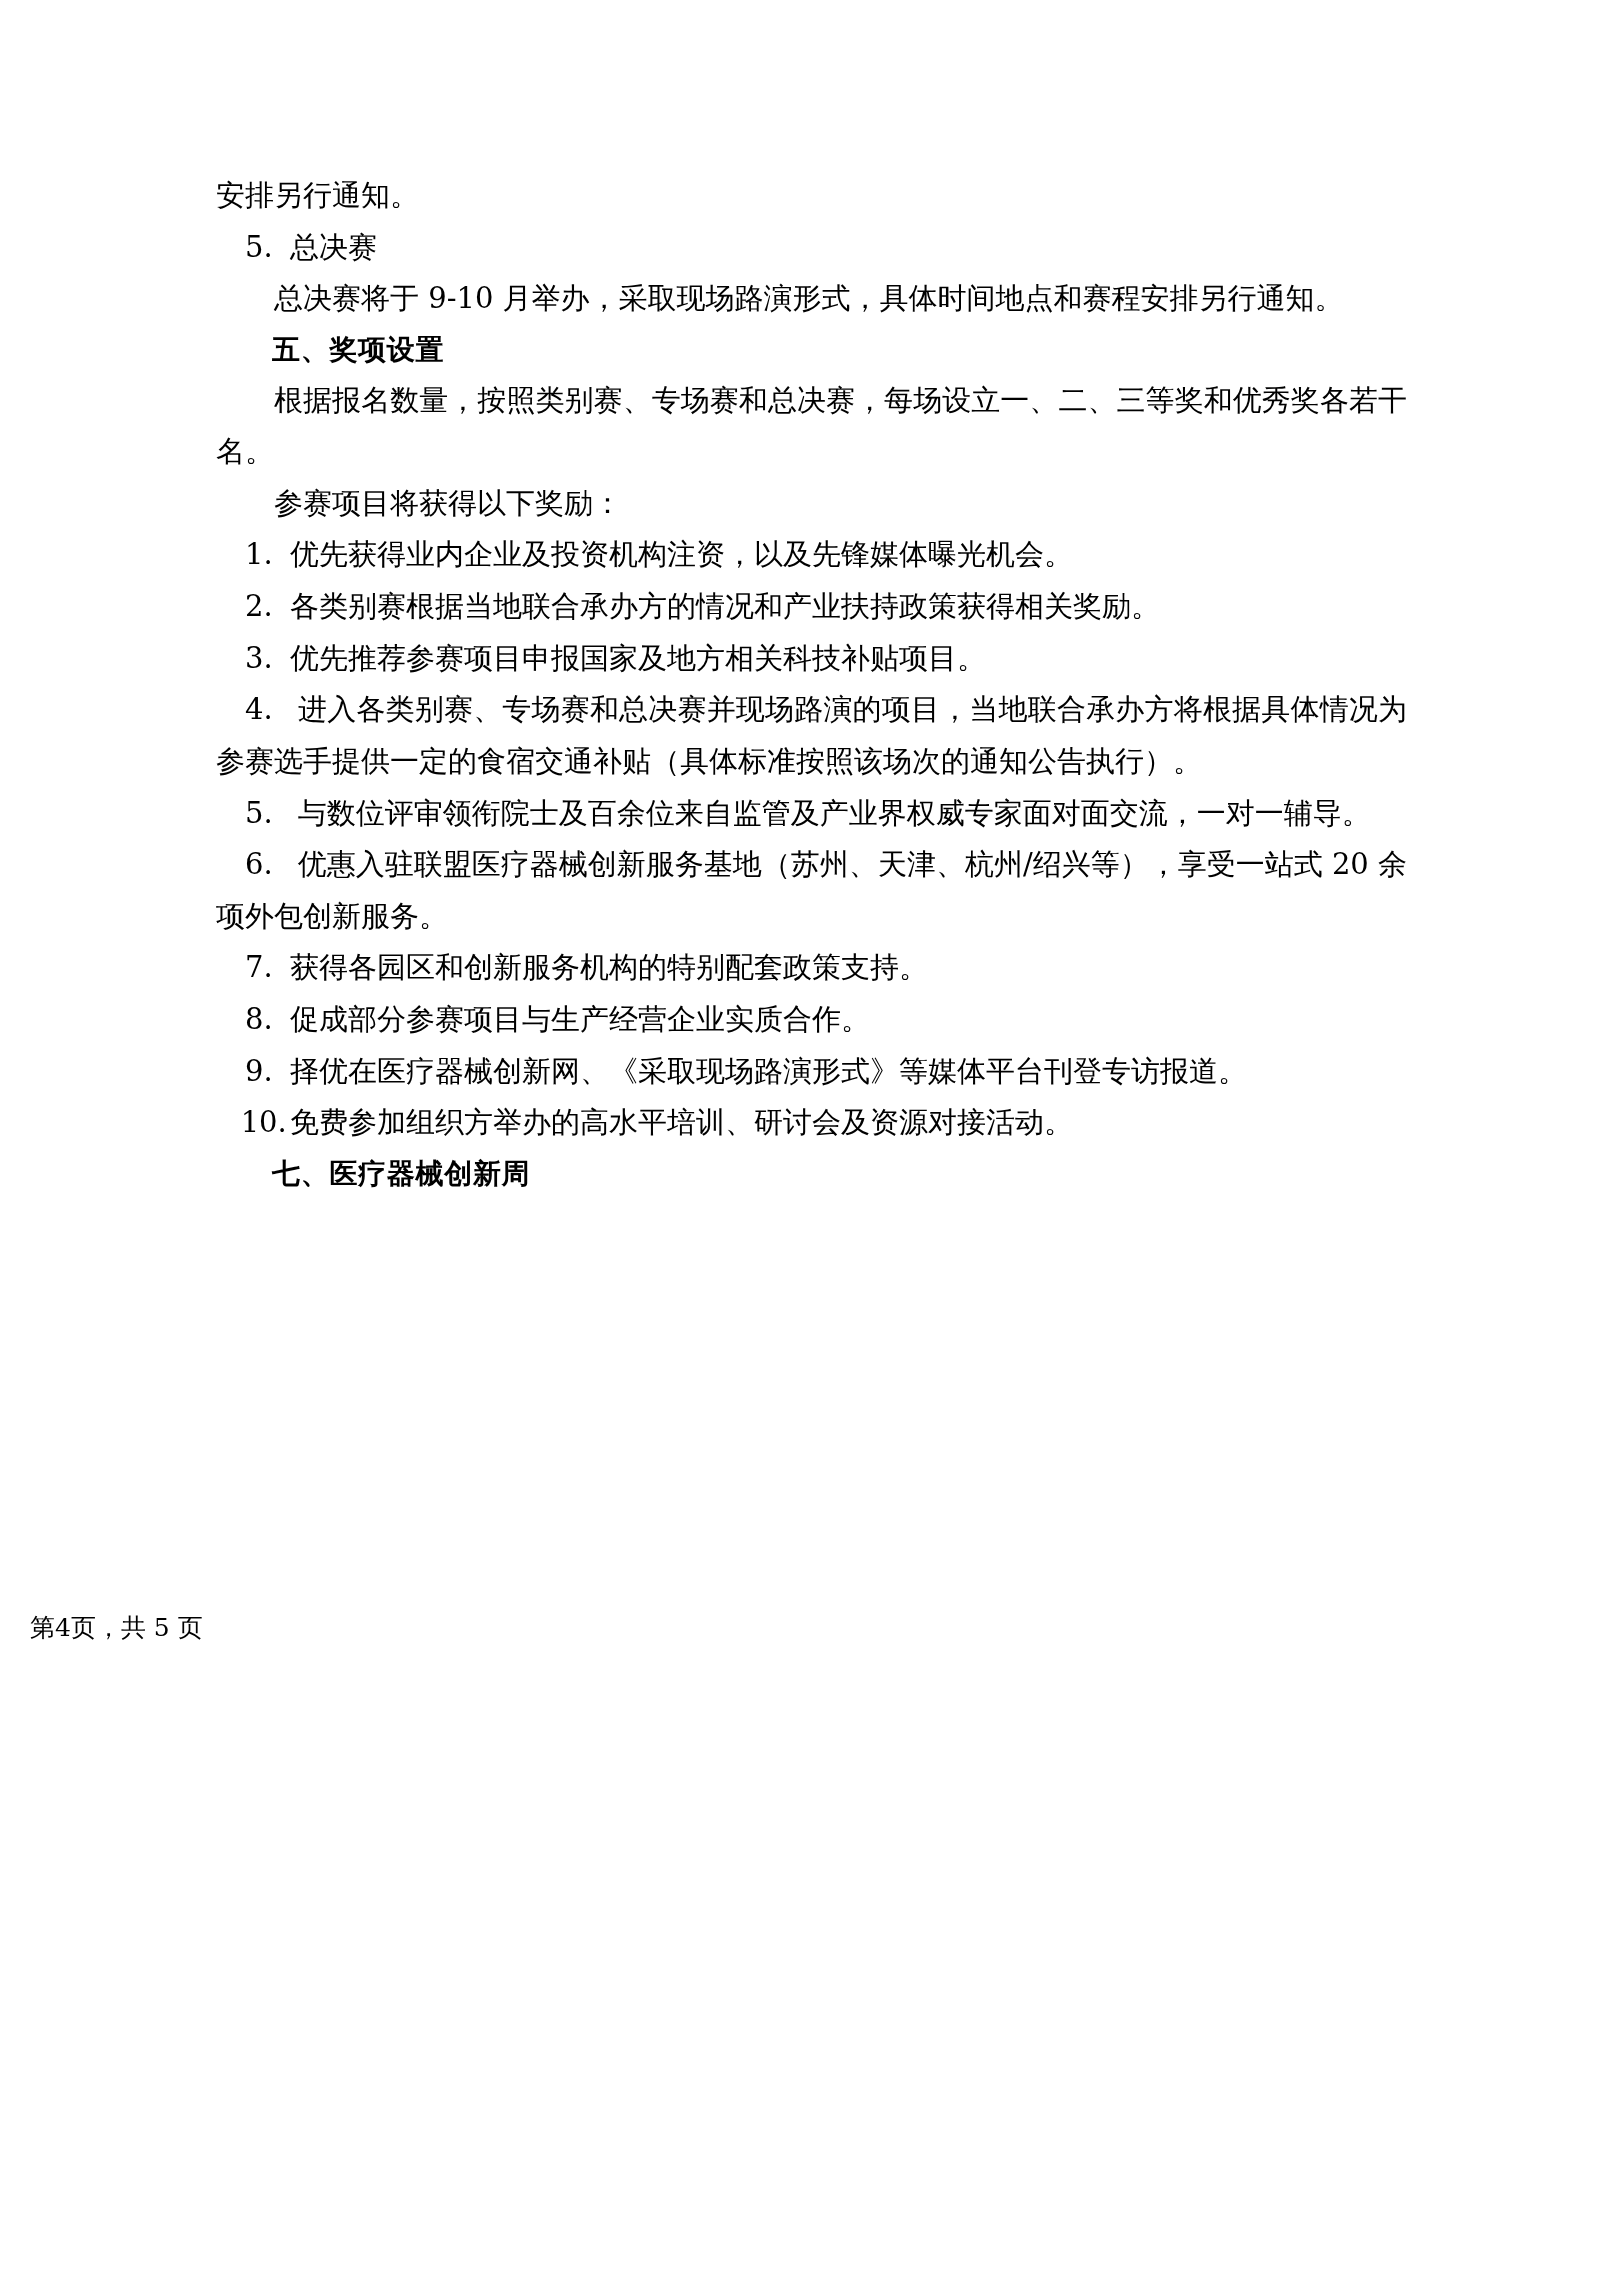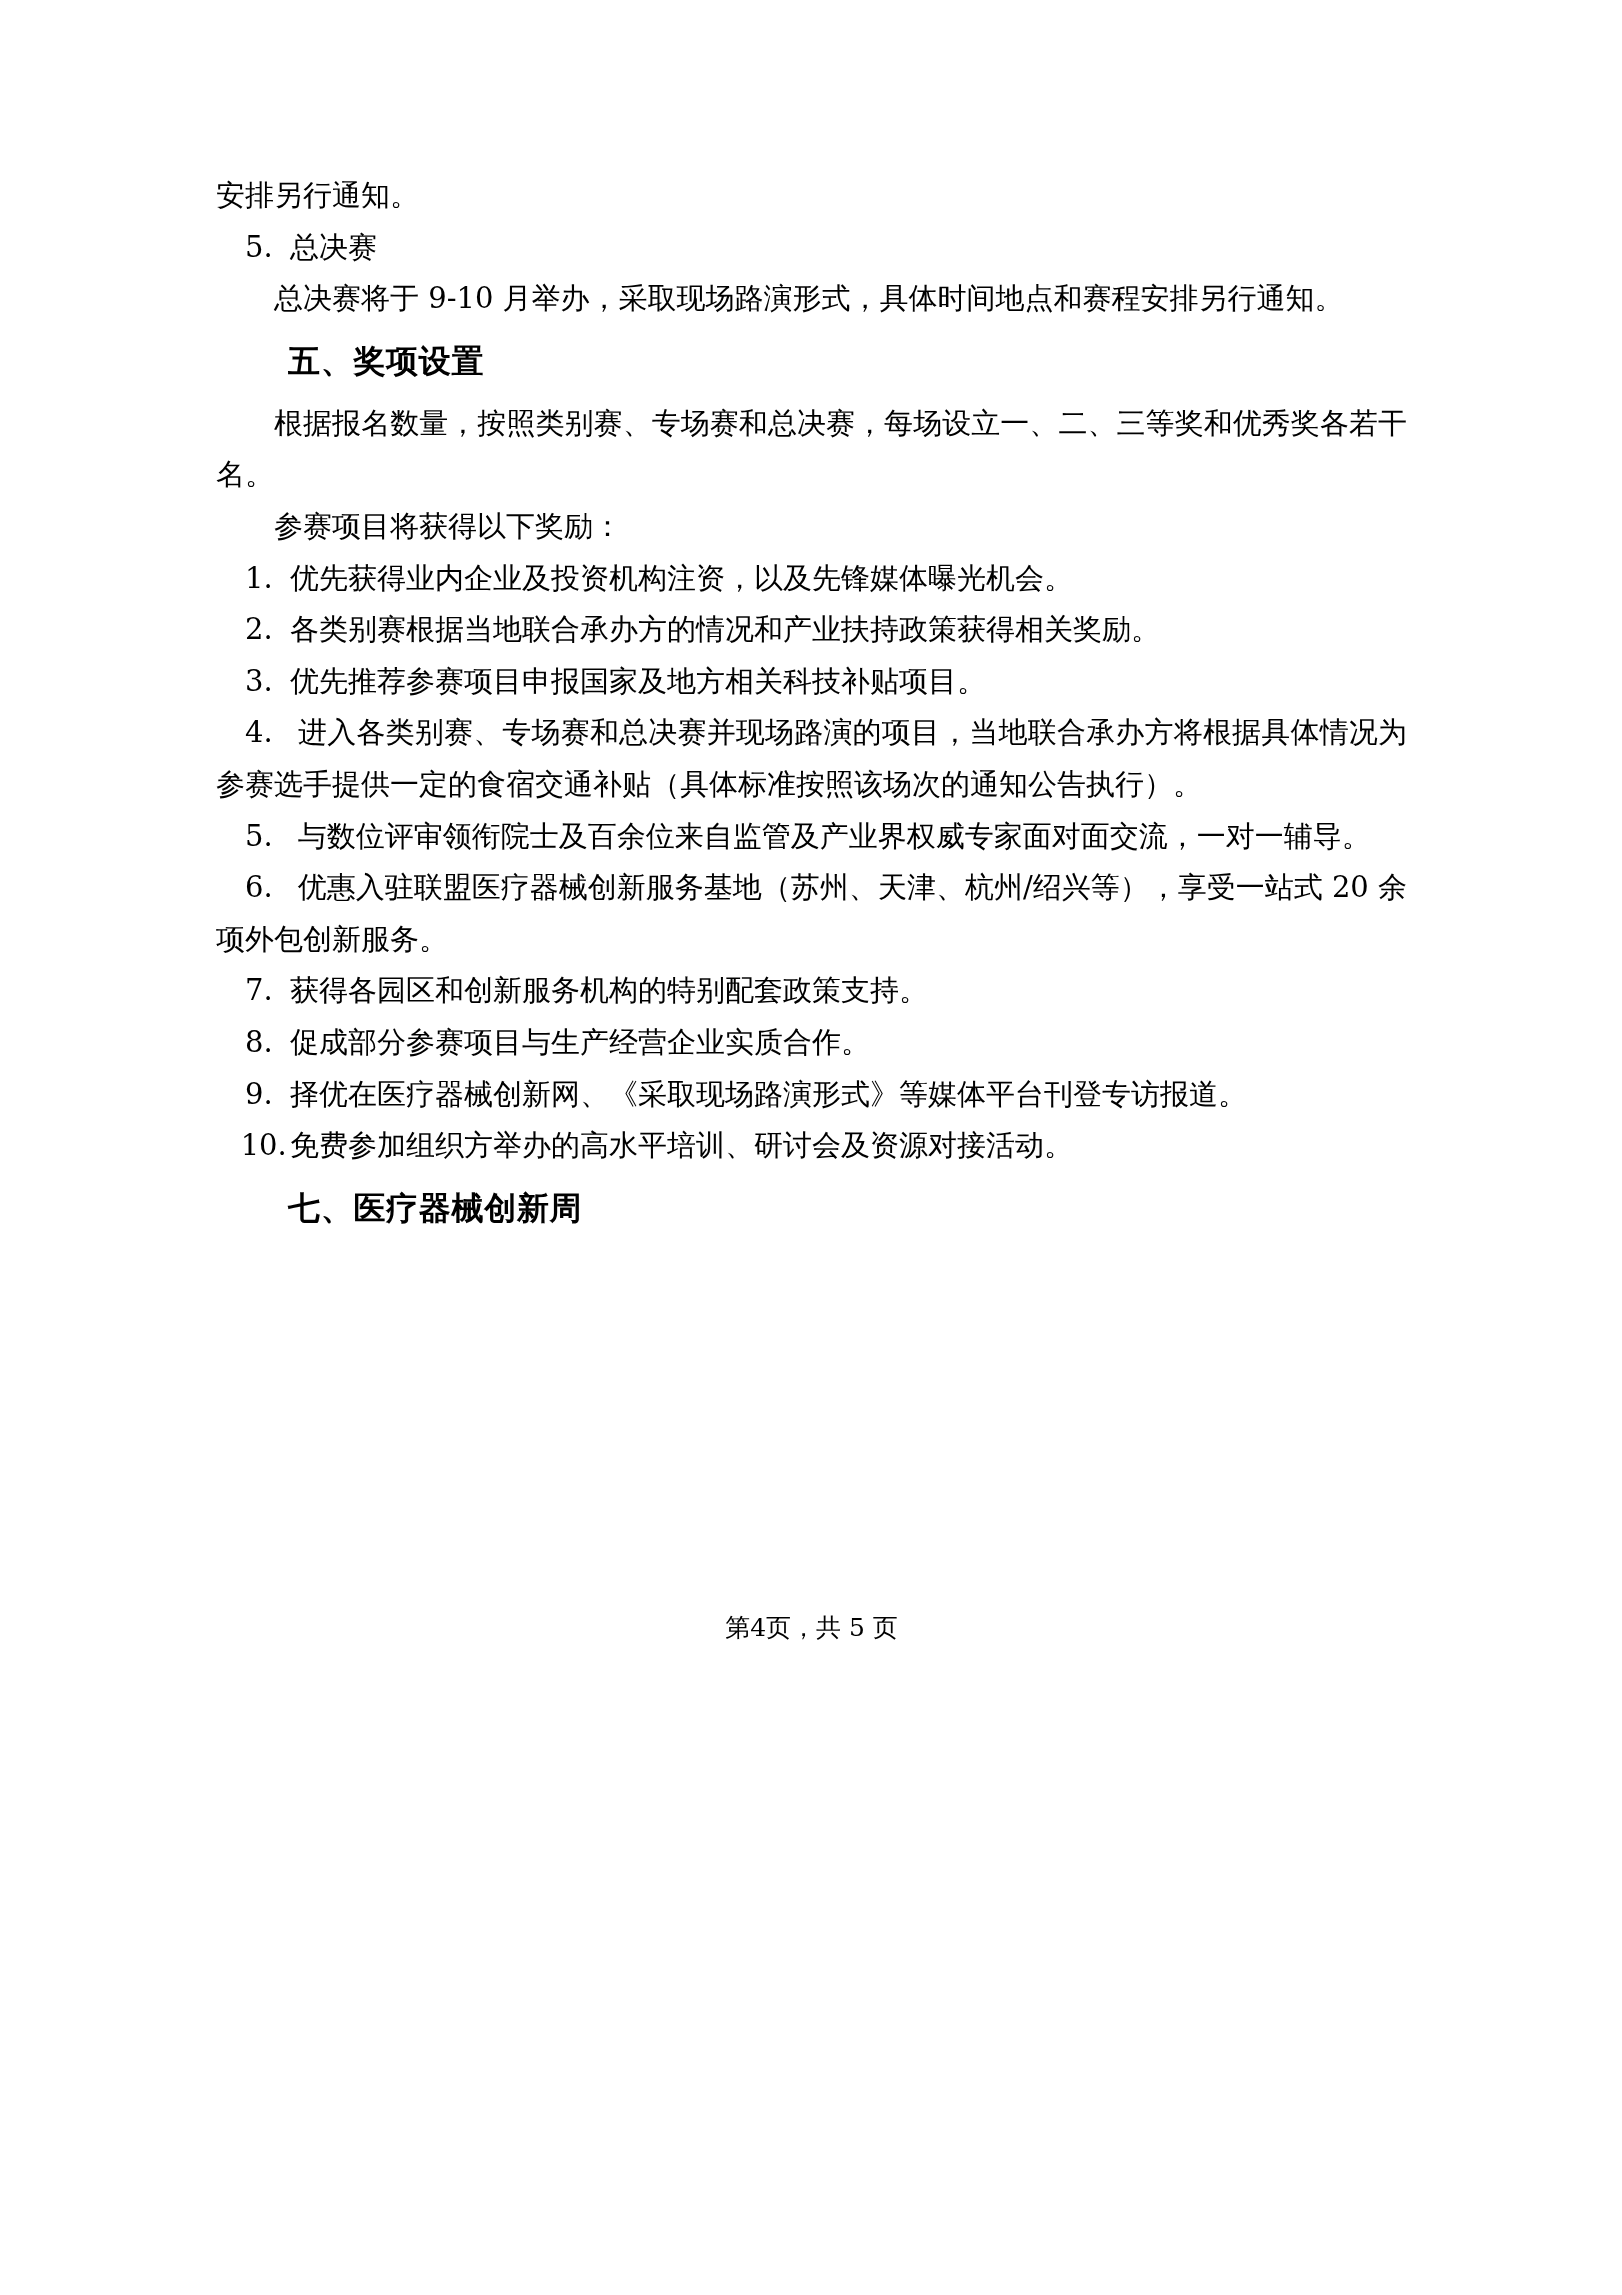--- a/index.html
+++ b/index.html
@@ -30,24 +30,24 @@
   
   .p {
     margin: 0 0 0 0;
   }
   .p-indent {
     text-indent: 2em;
   }
   .heading {
     font-family: "DejaVu Sans", "Liberation Sans", sans-serif;
     font-weight: bold;
-    font-size: 32px;
+    font-size: 28px;
     text-indent: 2em;
     letter-spacing: 0.7px;
-    margin: 8px;
+    margin: 0;
   }
   
   .num-item {
     display: block;
     text-indent: 0;
     padding-left: 2.55em;
     position: relative;
   }
   .num-item > .num {
     position: absolute;
@@ -74,23 +74,23 @@
     padding-right: 0.55em;
   }
   .num-item.hang > .txt {
     display: inline;
   }
   .footer {
     position: absolute;
     left: 0;
     right: 0;
     bottom: 99px;
-    text-align: center;
     font-size: 25px;
     font-family: "DejaVu Serif", "Liberation Serif", serif;
+    padding-left: 30px;
   }
   .latin {
     font-family: "DejaVu Serif", "Liberation Serif", serif;
   }
 </style>
 </head>
 <body>
 
 <div class="page">
   <div class="doc-body">

